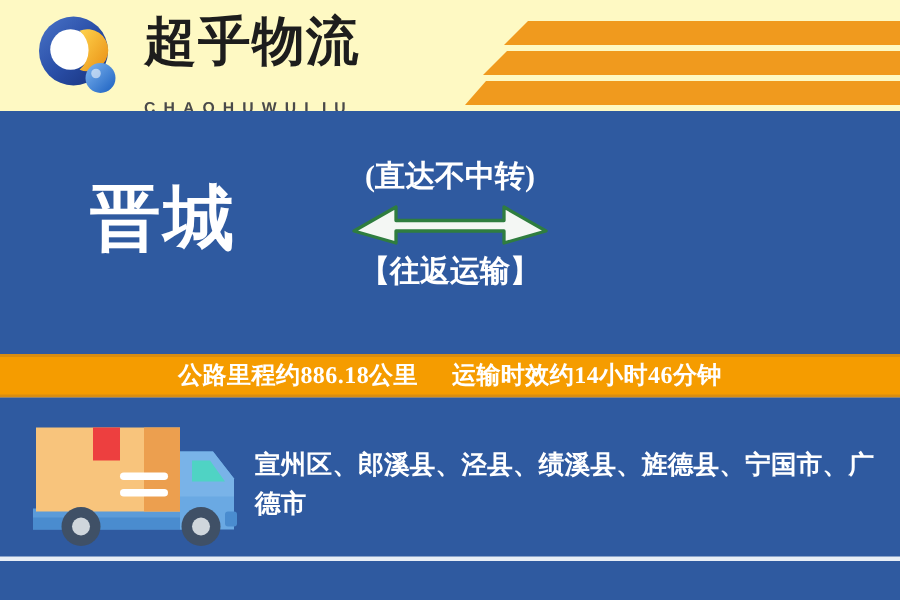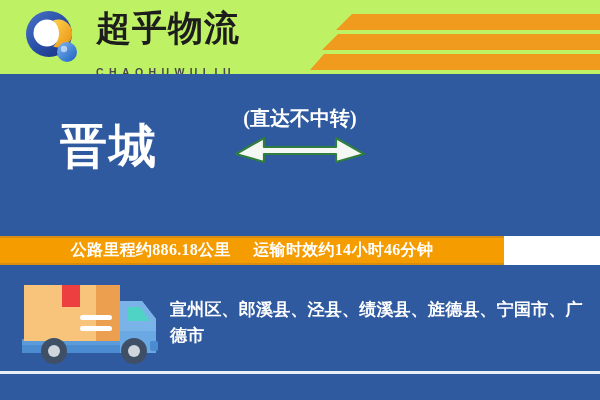--- a/index.html
+++ b/index.html
@@ -17,21 +17,21 @@
     height: 400px;
     overflow: hidden;
     background: #ffffff;
   }
 
   
   .header {
     position: absolute;
     left: 0; top: 0;
     width: 600px; height: 74px;
-    background: #bef264;
+    background: #fef9c3;
     overflow: hidden;
   }
   .logo-mark {
     position: absolute;
     left: 24px; top: 9px;
     width: 57px; height: 57px;
   }
   .logo-mark svg { display: block; }
 
   .brand-wrap {
@@ -104,21 +104,21 @@
     width: 132px;
     height: 36px;
     margin: 4px auto 3px auto;
   }
   .arrow-box svg { display: block; }
 
   
   .distance-bar {
     position: absolute;
     left: 0; top: 236px;
-    width: 504px; height: 29px;
+    width: 600px; height: 29px;
     background: #f59c00;
     border-top: 2px solid #d98d10;
     border-bottom: 2px solid #d98d10;
     box-sizing: border-box;
     display: flex;
     align-items: center;
     justify-content: center;
   }
   .distance-text {
     font-family: "Liberation Serif", "DejaVu Serif", serif;
@@ -216,20 +216,21 @@
 
     <div class="route-mid">
       <div class="route-note">(直达不中转)</div>
 
       <div class="arrow-box">
         <svg width="132" height="36" viewBox="0 0 132 36" xmlns="http://www.w3.org/2000/svg">
           <path d="M2 22 L30 6 L30 15 L102 15 L102 6 L130 22 L102 30 L102 22 L30 22 L30 30 Z" fill="#f4f7f4" stroke="#2f7d3f" stroke-width="2.2" stroke-linejoin="round"></path>
         </svg>
       </div>
 
+      <div class="route-note">【往返运输】</div>
     </div>
 
   </div>
 
   <div class="distance-bar">
     <div class="distance-text">
       <span>公路里程约886.18公里</span>
       <span class="distance-gap"></span>
       <span>运输时效约14小时46分钟</span>
     </div>

